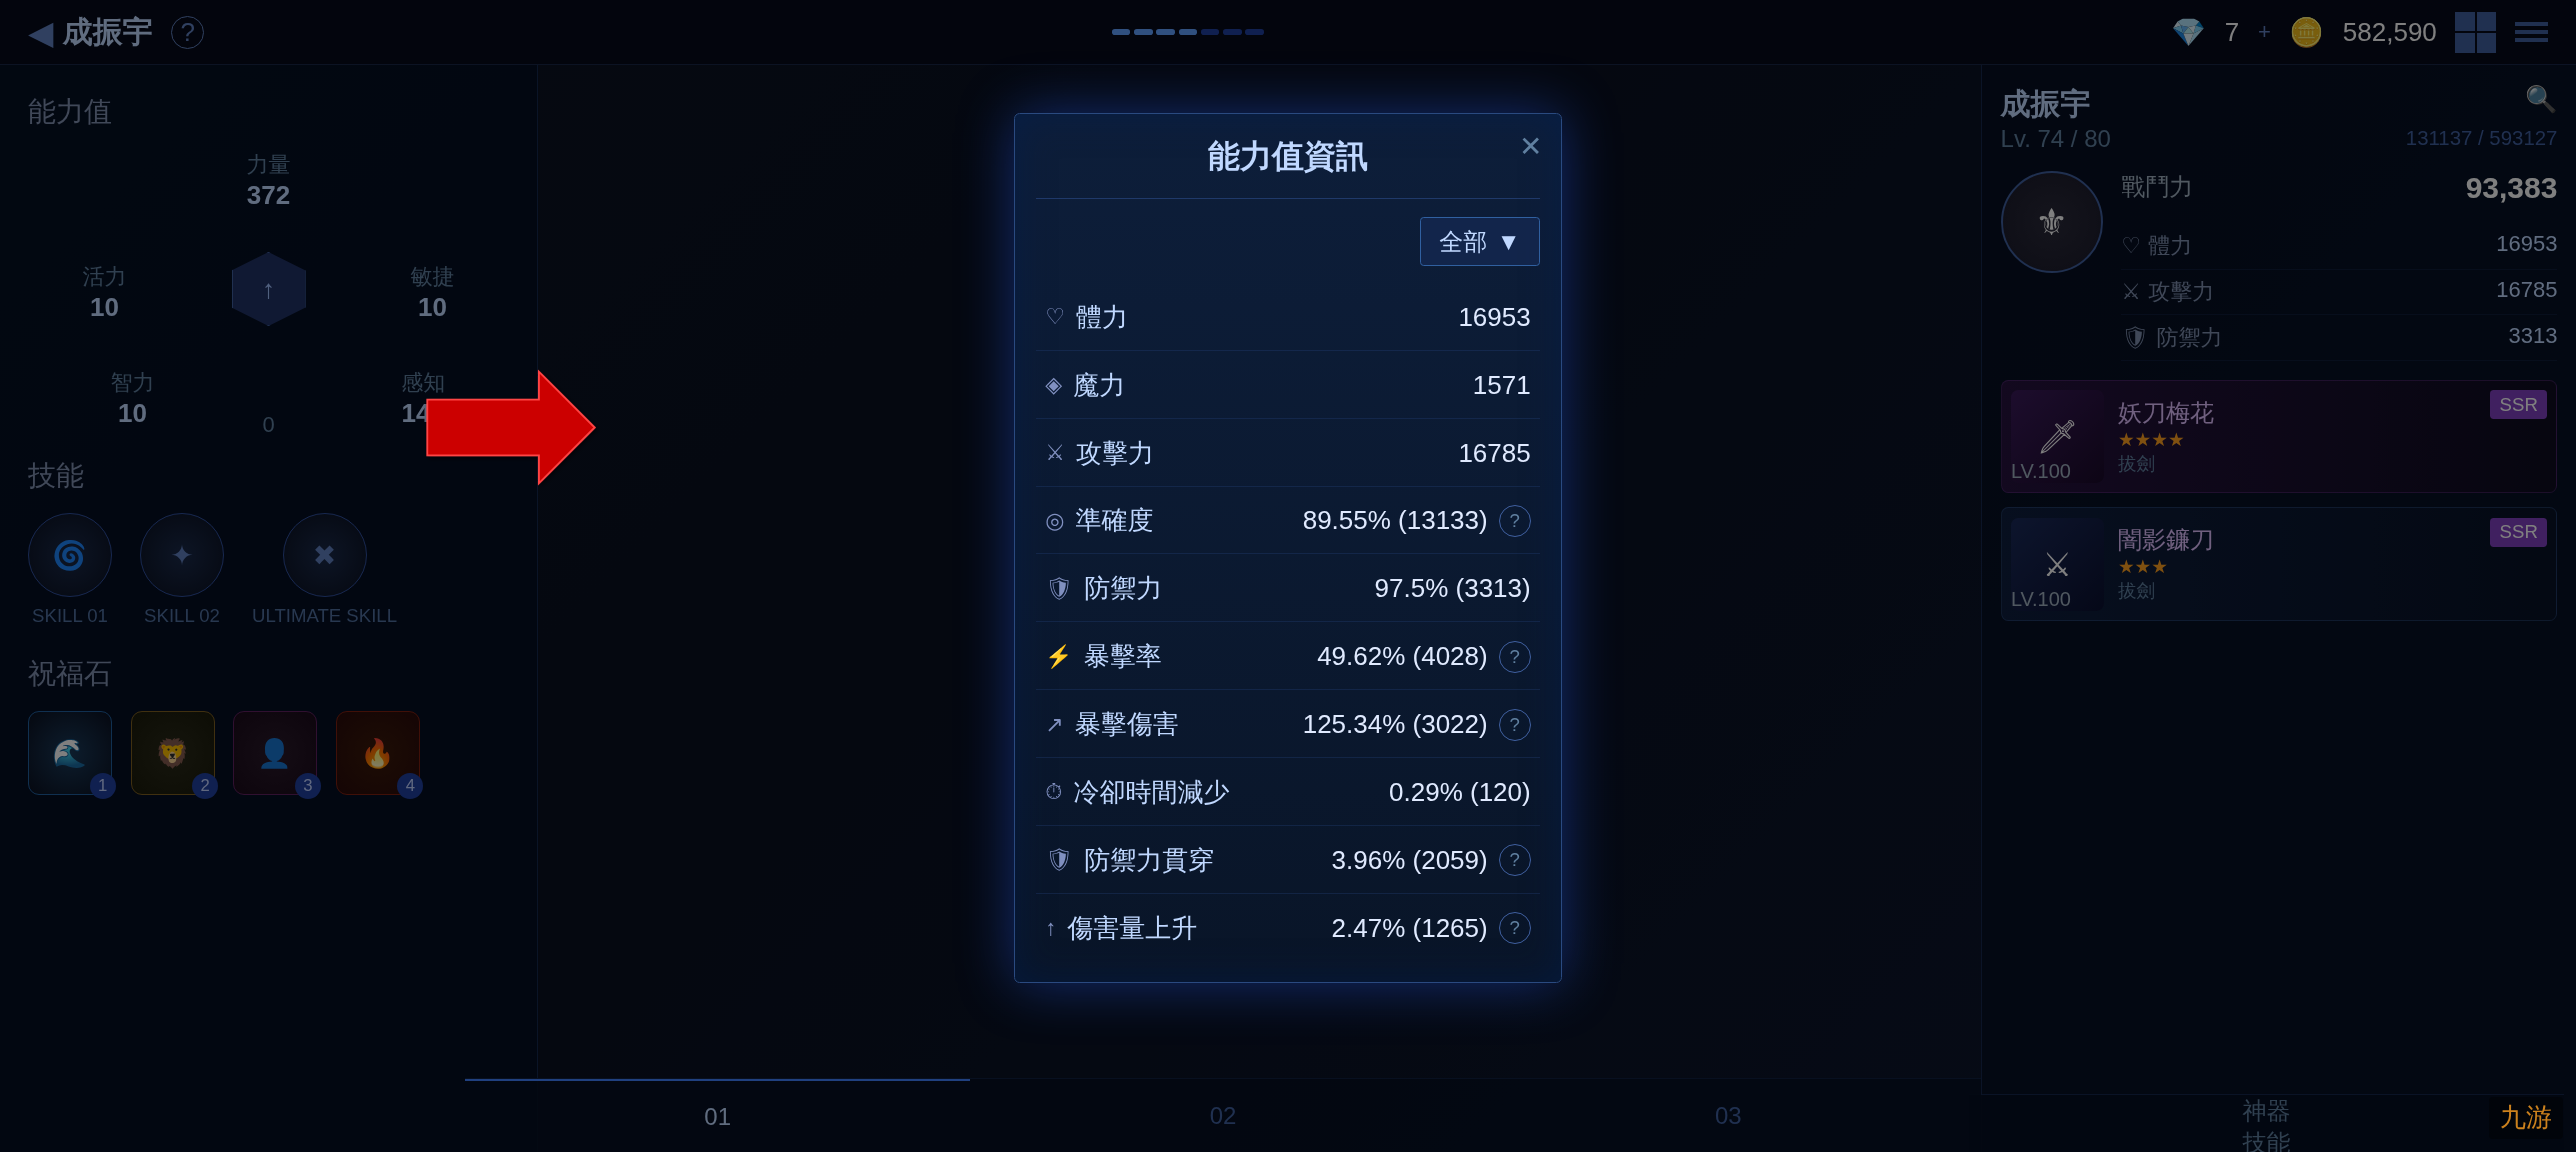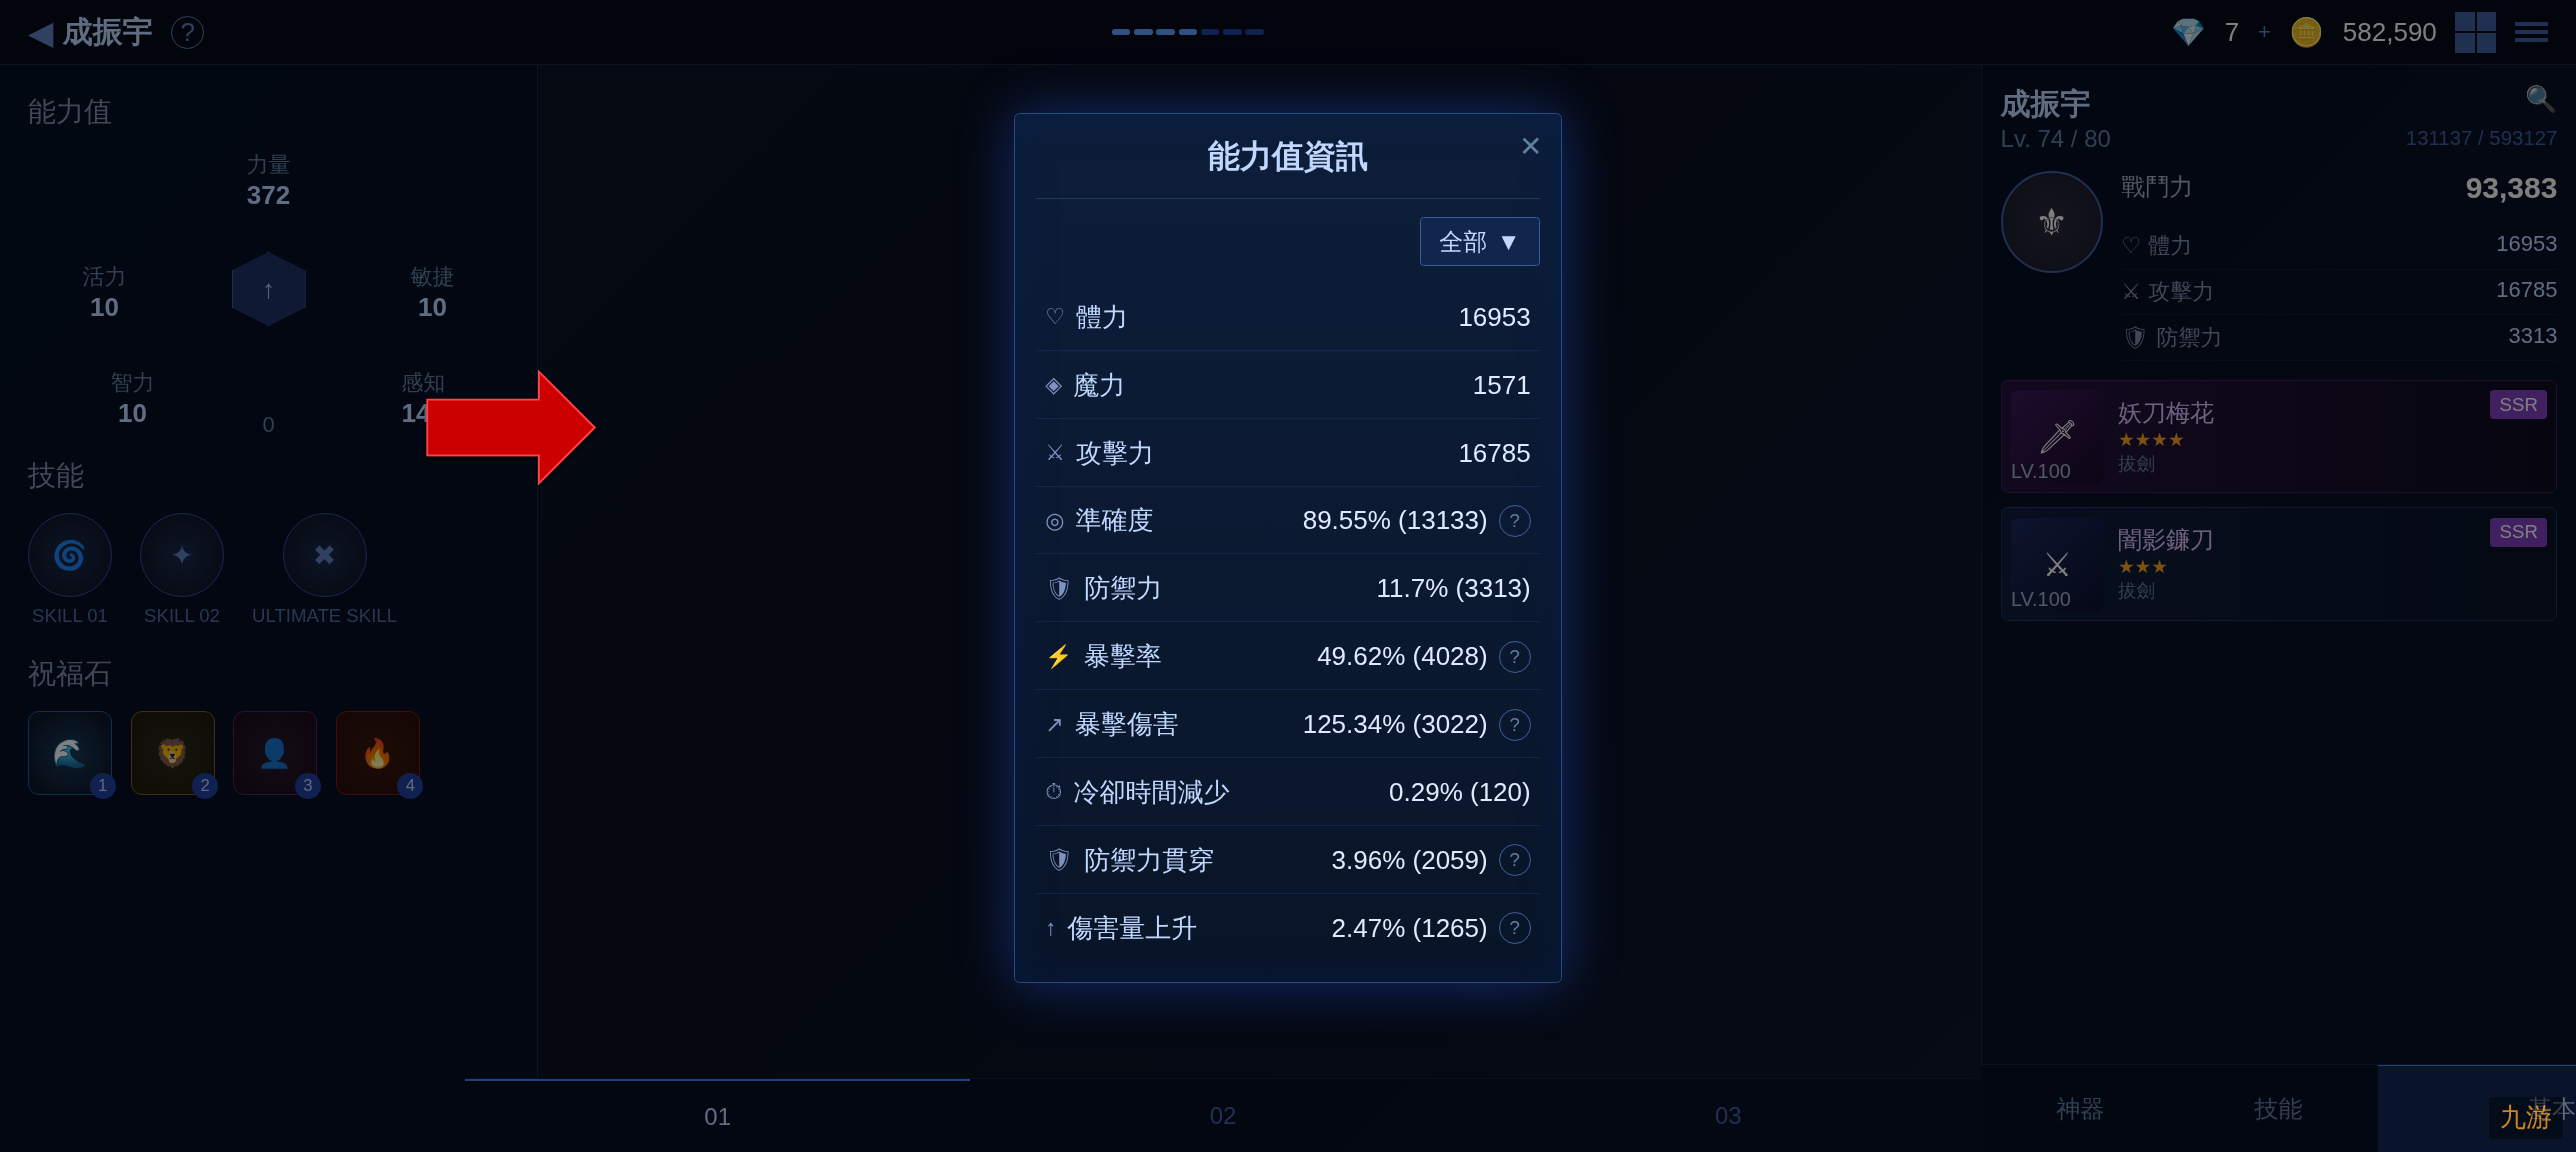--- a/index.html
+++ b/index.html
@@ -392,26 +392,27 @@
       bottom: 9.3px;
       font-size: 20px;
       color: #a0b0c0;
       text-align: center;
     }
 
     
     .bottom-nav-right {
       position: absolute;
       bottom: 0;
-      right: 0;
+      right: 12px;
       width: 595px;
-      height: 88px;
+      height: 58px;
       display: flex;
       background: rgba(5, 15, 35, 0.95);
       border-top: 0.9px solid rgba(60, 100, 180, 0.3);
+      flex-direction: column;
     }
 
     .bnav-item {
       flex: 1;
       display: flex;
       align-items: center;
       justify-content: center;
       font-size: 24px;
       color: #6080a0;
       cursor: pointer;
@@ -884,21 +885,21 @@
           <div class="help-btn">?</div>
         </div>
       </div>
 
       <div class="modal-stat-row">
         <div class="modal-stat-left">
           <span class="modal-stat-icon">🛡</span>
           <span>防禦力</span>
         </div>
         <div class="modal-stat-right">
-          <span>11.7% (3313)</span>
+          <span>97.5% (3313)</span>
         </div>
       </div>
 
       <div class="modal-stat-row">
         <div class="modal-stat-left">
           <span class="modal-stat-icon">⚡</span>
           <span>暴擊率</span>
         </div>
         <div class="modal-stat-right">
           <span>49.62% (4028)</span>

